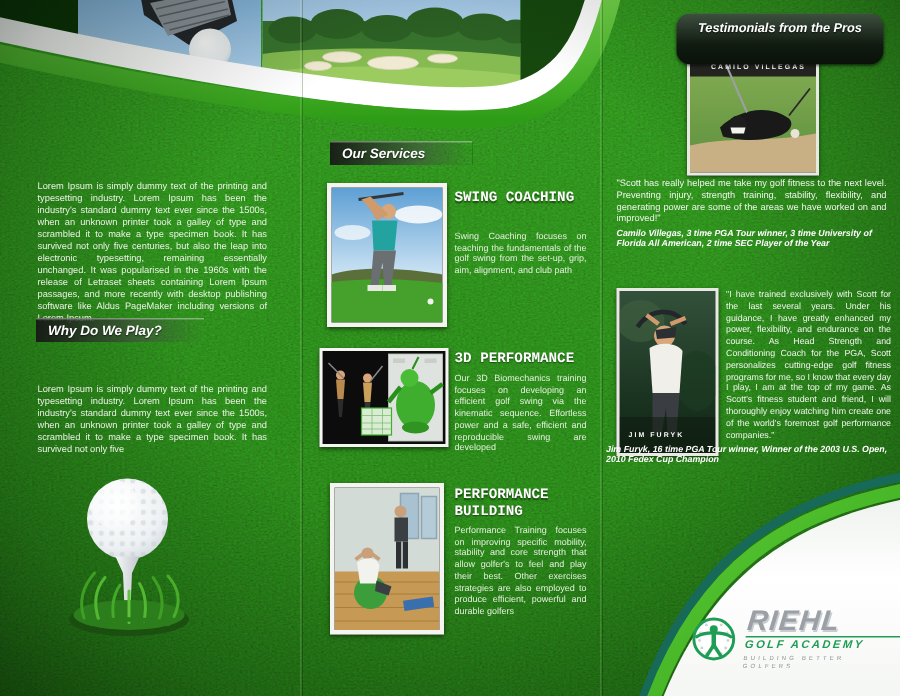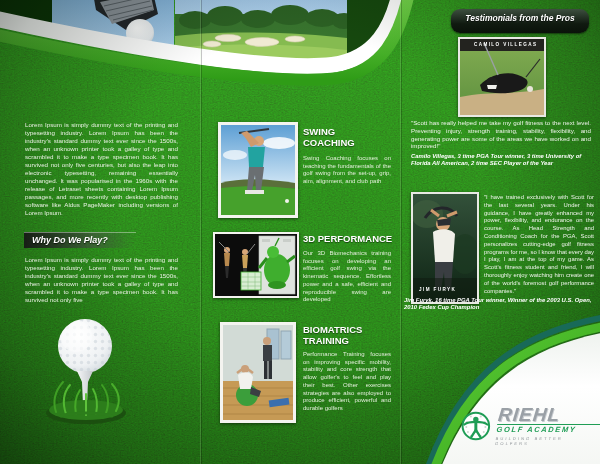--- a/index.html
+++ b/index.html
@@ -10,28 +10,28 @@
   
   .vignette{position:absolute;inset:0;pointer-events:none;z-index:3;
     background:radial-gradient(ellipse at 50% 42%, rgba(0,0,0,0) 42%, rgba(0,12,0,.28) 78%, rgba(0,10,0,.55) 100%);}
   .fold{position:absolute;top:0;width:1px;height:464px;background:rgba(210,255,190,.16);
         box-shadow:1px 0 0 rgba(0,0,0,.22);z-index:4;}
   
   .h-bar{position:absolute;z-index:6;color:#fff;font-style:italic;font-weight:bold;font-size:9px;
     line-height:15px;padding:0 9px 0 8px;white-space:nowrap;
     background:linear-gradient(to right, rgba(22,22,22,.92), rgba(70,70,70,.55) 62%, rgba(110,110,110,0));
     border-top:1px solid rgba(255,255,255,.38);text-shadow:0 1px 1px rgba(0,0,0,.65);}
-  .pill{position:absolute;z-index:6;left:451px;top:9px;width:138px;height:24px;border-radius:9px;
+  .pill{position:absolute;z-index:6;left:451px;top:9px;width:138px;height:34px;border-radius:9px;
     background:linear-gradient(to bottom,#4a5c4c,#17221703 0%,#3d4f3f 0%,#101a10 62%,#0a120a);
     color:#fff;font-style:italic;font-weight:bold;font-size:8.5px;line-height:19px;text-align:center;
     box-shadow:0 1px 2px rgba(0,0,0,.55);text-shadow:0 1px 1px rgba(0,0,0,.7);}
   
   .body-text{position:absolute;z-index:6;color:#e9f1e3;font-size:6.2px;line-height:8px;text-align:justify;}
   .svc-title{position:absolute;z-index:6;color:#fff;font-weight:bold;font-size:9.5px;line-height:10.5px;
-    text-shadow:0 1px 1px rgba(0,0,0,.5);}
+    text-shadow:0 1px 1px rgba(0,0,0,.5);font-family:Liberation Mono, monospace;}
   .svc-body{position:absolute;z-index:6;color:#e2efda;font-size:6px;line-height:7.7px;text-align:justify;}
   .quote{position:absolute;z-index:6;color:#eef4ea;font-size:6.2px;line-height:7.8px;text-align:justify;}
   .attr{position:absolute;z-index:6;color:#fff;font-size:5.9px;line-height:7.3px;font-weight:bold;font-style:italic;}
   
   .photo{position:absolute;z-index:5;overflow:hidden;background:#555;
     border:3px solid #f4f4f0;box-shadow:0 1px 3px rgba(0,0,0,.55);}
   .photo.thin{border-width:2px;}
   .photo-label{position:absolute;z-index:2;color:#fff;font-size:4.6px;letter-spacing:1.4px;font-weight:bold;}
   
   .logo{position:absolute;z-index:7;left:460px;top:406px;display:flex;align-items:center;gap:5px;}
@@ -148,21 +148,21 @@
     <path d="M612,331 C528,346 474,383 440,470 L612,470 Z" fill="url(#wedgeWhite)"></path>
   </svg>
 
   <div class="vignette"></div>
   <div class="fold" style="left:200px"></div>
   <div class="fold" style="left:400px"></div>
 
 
   <div class="body-text" style="left:25px;top:121px;width:153px">Lorem Ipsum is simply dummy text of the printing and typesetting industry. Lorem Ipsum has been the industry's standard dummy text ever since the 1500s, when an unknown printer took a galley of type and scrambled it to make a type specimen book. It has survived not only five centuries, but also the leap into electronic typesetting, remaining essentially unchanged. It was popularised in the 1960s with the release of Letraset sheets containing Lorem Ipsum passages, and more recently with desktop publishing software like Aldus PageMaker including versions of Lorem Ipsum.</div>
 
-  <div class="h-bar" style="left:24px;top:232px;min-width:95px">Why Do We Play?</div>
+  <div class="h-bar" style="left:24px;top:212px;min-width:95px">Why Do We Play?</div>
 
   <div class="body-text" style="left:25px;top:256px;width:153px">Lorem Ipsum is simply dummy text of the printing and typesetting industry. Lorem Ipsum has been the industry's standard dummy text ever since the 1500s, when an unknown printer took a galley of type and scrambled it to make a type specimen book. It has survived not only five</div>
 
   <svg class="abs" style="left:36px;top:310px;z-index:5" width="100" height="118" viewBox="0 0 100 118">
     <defs>
       <radialGradient id="ball2" cx="0.38" cy="0.3" r="0.9">
         <stop offset="0" stop-color="#ffffff"></stop>
           <stop offset="0.62" stop-color="#eef1f3"></stop>
         <stop offset="0.88" stop-color="#cfd7dc"></stop>
           <stop offset="1" stop-color="#aab5bd"></stop>
@@ -191,20 +191,21 @@
       <path d="M30,104 C26,92 28,82 34,75" stroke="#52b832" stroke-width="2"></path>
       <path d="M40,104 C38,94 40,86 44,80" stroke="#46a928" stroke-width="2"></path>
       <path d="M60,104 C62,94 61,86 57,79" stroke="#52b832" stroke-width="2"></path>
       <path d="M70,103 C74,92 72,83 66,75" stroke="#3f9e24" stroke-width="2"></path>
       <path d="M80,101 C85,91 83,82 76,74" stroke="#49ad2b" stroke-width="2"></path>
       <path d="M50,105 C50,96 50,90 50,84" stroke="#5fc43c" stroke-width="2"></path>
       <path d="M25,106 C35,102 65,102 76,106" stroke="#2c7d1b" stroke-width="3"></path>
     </g>
   </svg>
 
+  <div class="h-bar" style="left:220px;top:94px;min-width:78px">Our Services</div>
 
   <div class="photo" style="left:218px;top:122px;width:74px;height:90px">
     <svg width="74" height="90" viewBox="0 0 74 90">
       <defs>
         <linearGradient id="sky1" x1="0" y1="0" x2="0" y2="1">
           <stop offset="0" stop-color="#5d9fd4"></stop>
             <stop offset="1" stop-color="#d7eaf7"></stop>
         </linearGradient>
       </defs>
       <rect width="74" height="64" fill="url(#sky1)"></rect>
@@ -294,21 +295,21 @@
 
       <g>
         <circle cx="24" cy="70" r="11" fill="#3b9e3b"></circle>
         <path d="M14,48 L22,42 L30,48" stroke="#caa07a" stroke-width="2.5" fill="none"></path>
         <circle cx="22" cy="44" r="4" fill="#caa07a"></circle>
         <path d="M15,50 C20,46 28,46 30,52 L28,64 L17,64 Z" fill="#f2f2ee"></path>
         <path d="M28,62 L38,66 L36,72 L27,69 Z" fill="#3a3f43"></path>
       </g>
     </svg>
   </div>
-  <div class="svc-title" style="left:303px;top:325px;width:90px">BIOMATRICS TRAINING</div>
+  <div class="svc-title" style="left:303px;top:325px;width:90px">PERFORMANCE BUILDING</div>
   <div class="svc-body" style="left:303px;top:351px;width:88px">Performance Training focuses on improving specific mobility, stability and core strength that allow golfer's to feel and play their best. Other exercises strategies are also employed to produce efficient, powerful and durable golfers</div>
 
   <div class="pill">Testimonials from the Pros</div>
 
   <div class="photo thin" style="left:458px;top:37px;width:84px;height:76px;border-color:#e9e9e4">
     <svg width="84" height="76" viewBox="0 0 84 76">
       <defs>
         <linearGradient id="greenTurf" x1="0" y1="0" x2="0" y2="1">
           <stop offset="0" stop-color="#84ad52"></stop>
             <stop offset="1" stop-color="#5c8f3e"></stop>

